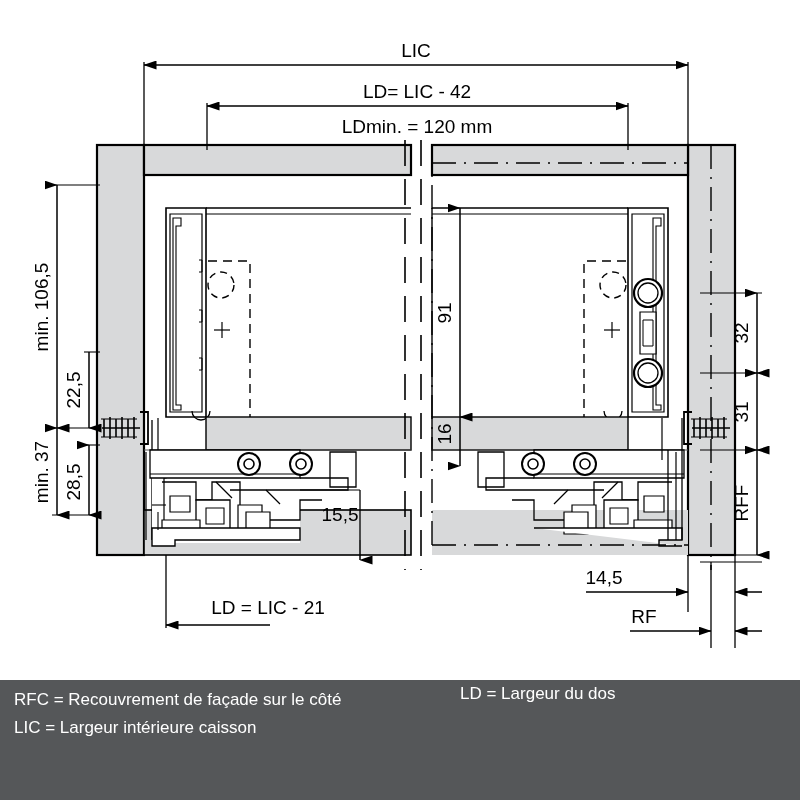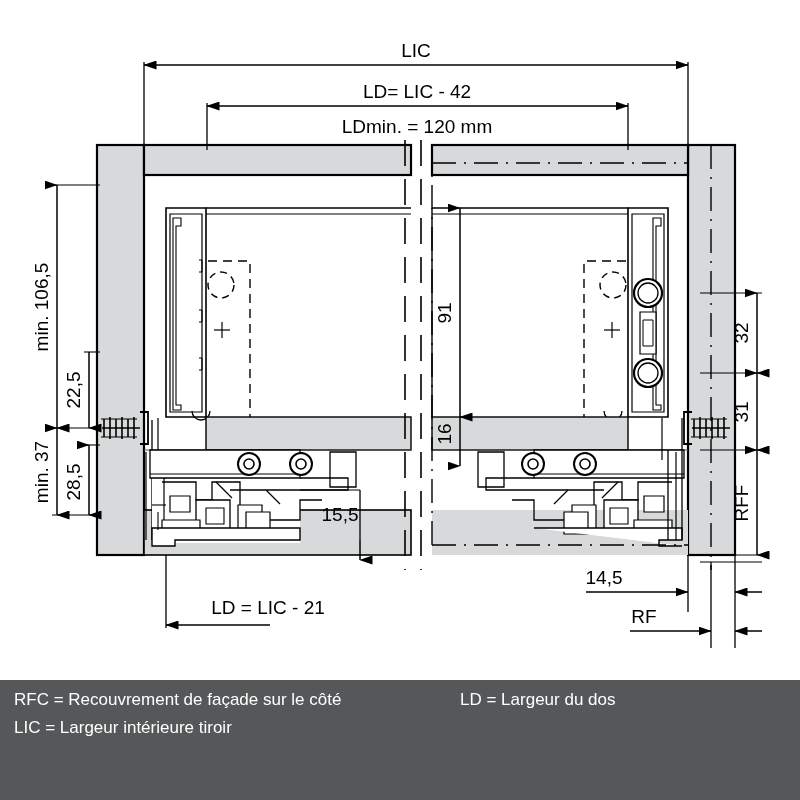--- a/index.html
+++ b/index.html
@@ -2,21 +2,21 @@
 <html><head>
 <meta charset="utf-8">
 <style>
   html,body{margin:0;padding:0;background:#ffffff;}
   body{width:800px;height:800px;overflow:hidden;font-family:"Liberation Sans",sans-serif;}
   #root{position:relative;width:633px;height:800px;background:#ffffff;}
   #drawing{position:absolute;left:0;top:0;width:800px;height:680px;}
   .legend{position:absolute;left:0;top:680px;width:800px;height:120px;background:#555759;box-sizing:border-box;}
   .legend .col{position:absolute;color:#ffffff;font-size:17px;line-height:28px;white-space:nowrap;}
   .legend .colA{left:14px;top:6px;}
-  .legend .colB{left:460px;top:6px;}
+  .legend .colB{left:460px;top:0;}
   .legend .row{height:28px;}
   text{font-family:"Liberation Sans",sans-serif;}
 </style>
 </head>
 <body>
 
 <div id="root">
 
   <svg id="drawing" viewBox="0 0 800 680">
     <defs>
@@ -295,20 +295,20 @@
       <line x1="630" y1="631" x2="711" y2="631" stroke="#000" stroke-width="1.5" marker-end="url(#arrR)"></line>
       <line x1="735" y1="631" x2="762" y2="631" stroke="#000" stroke-width="1.5" marker-start="url(#arrL)"></line>
       <text x="644" y="623" font-size="19" text-anchor="middle" fill="#000">RF</text>
     </g>
 
   </svg>
 
   <div class="legend">
     <div class="col colA">
       <div class="row">RFC = Recouvrement de façade sur le côté</div>
-      <div class="row">LIC = Largeur intérieure tiroir</div>
+      <div class="row">LIC = Largeur intérieure caisson</div>
     </div>
     <div class="col colB">
       <div class="row">LD = Largeur du dos</div>
     </div>
   </div>
 
 </div>
 
 </body></html>

